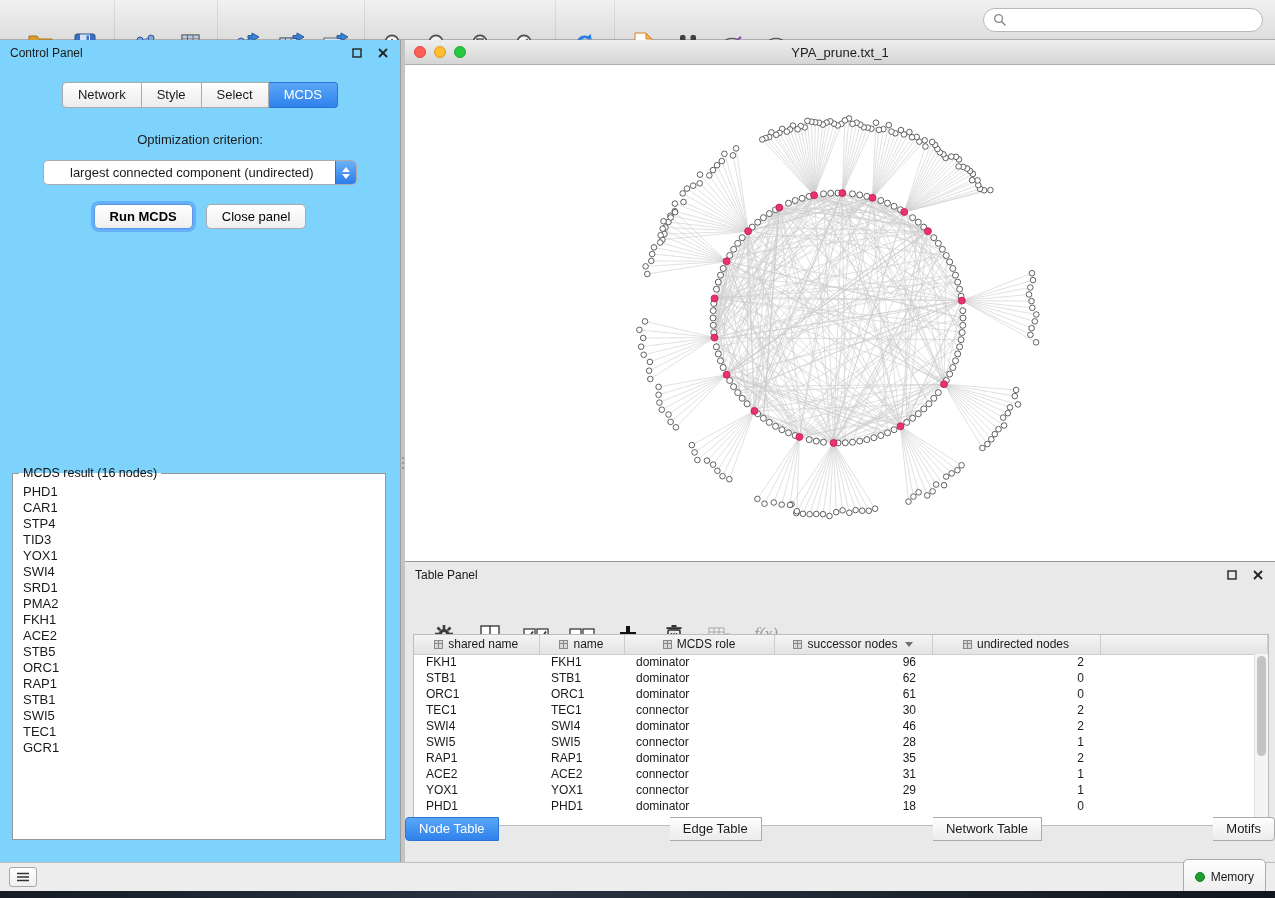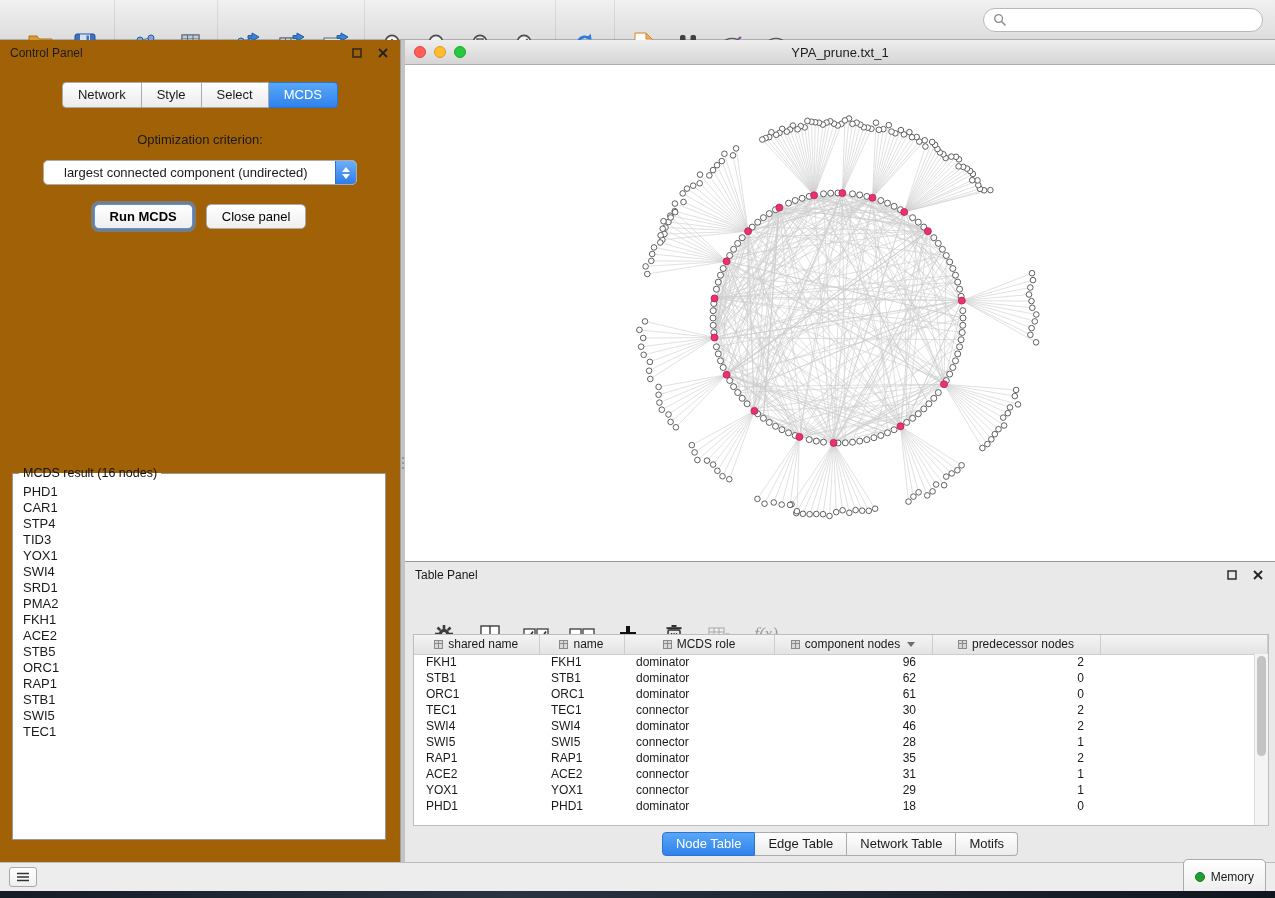--- a/index.html
+++ b/index.html
@@ -16,33 +16,33 @@
   .tbi { width:30px; height:28px; display:flex; align-items:center; justify-content:center; cursor:default;margin-top:48px; }
   .search { margin-left:auto; width:280px; height:24px; background:#fff; border:1px solid #b9b9b9;
     border-radius:12px; display:flex; align-items:center; padding:0 9px; gap:6px; }
   .search input { border:none; outline:none; flex:1; font-size:12px; font-family:"Liberation Sans",sans-serif; background:transparent; }
 
   
   .workspace { position:absolute; top:40px; left:0; right:0; bottom:36px; background:#c4c4c4; }
 
   
   .control-panel { position:absolute; top:0; left:0; width:401px; bottom:0;
-    background:#a16207; border-right:1px solid #9e9e9e; }
+    background:#7dd3fc; border-right:1px solid #9e9e9e; }
   .panel-title-row { height:26px; display:flex; align-items:center; padding:0 10px; font-size:12px; }
   .winbtns { margin-left:auto; display:flex; gap:12px; align-items:center; }
   .winbtn { width:14px; height:14px; display:flex; align-items:center; justify-content:center; cursor:default; }
   .cp-tabs { display:flex; justify-content:center; margin-top:16px; }
   .cp-tab { padding:4px 15px 5px; background:linear-gradient(#fefefe,#ececec);
     border:1px solid #ababab; border-left:none; font-size:13px; cursor:default; }
   .cp-tab:first-child { border-left:1px solid #ababab; border-radius:4px 0 0 4px; }
   .cp-tab:last-child { border-radius:0 4px 4px 0; }
   .cp-tab.active { background:linear-gradient(#59a7f7,#2f82ec); color:#fff; border-color:#2a74d4; }
   .opt-label { text-align:center; margin-top:24px; font-size:13px; }
   .combo { position:relative; margin:13px auto 0; width:314px; height:25px; background:#fff;
-    border:1px solid #ababab; border-radius:5px; display:flex; align-items:center; padding:0 26px 0 20px; font-size:13px; }
+    border:1px solid #ababab; border-radius:5px; display:flex; align-items:center; padding:0 26px 0 26px; font-size:13px; }
   .combo-stepper { position:absolute; right:0; top:0; bottom:0; width:21px;
     background:linear-gradient(#6cb0f9,#2d7de9); border-radius:0 4px 4px 0; border-left:1px solid #2a74d4;
     display:flex; flex-direction:column; align-items:center; justify-content:center; gap:2px; }
   .tri-up { width:0; height:0; border-left:4px solid transparent; border-right:4px solid transparent; border-bottom:5px solid #fff; }
   .tri-dn { width:0; height:0; border-left:4px solid transparent; border-right:4px solid transparent; border-top:5px solid #fff; }
   .btn-row { display:flex; justify-content:center; gap:13px; margin-top:19px; }
   .btn { height:25px; padding:0 15px; background:linear-gradient(#ffffff,#efefef);
     border:1px solid #ababab; border-radius:5px; font-size:13px; font-family:"Liberation Sans",sans-serif; cursor:default; }
   .btn.focused { box-shadow:0 0 0 3px rgba(80,150,245,0.55); border-color:#5a96e8;font-weight:bold; }
   .mcds-fieldset { position:absolute; left:12px; right:14px; top:426px; bottom:22px;
@@ -75,21 +75,21 @@
   table { border-collapse:collapse; width:100%; table-layout:fixed; font-size:12px; }
   thead th { background:linear-gradient(#f4f4f4,#e3e3e3); border:1px solid #cdcdcd; border-top:none;
     height:19px; font-weight:normal; font-size:12px; padding:0 4px; white-space:nowrap; overflow:hidden; }
   thead th:first-child { border-left:none; }
   tbody td { height:16px; padding:0 12px; white-space:nowrap; overflow:hidden; }
   tbody td.num { text-align:right; padding-right:16px; }
   .th-inner { display:flex; align-items:center; justify-content:center; gap:5px; }
   .sort-caret { width:0; height:0; border-left:4px solid transparent; border-right:4px solid transparent; border-top:5px solid #6d6d6d; margin-left:2px; }
   .vscroll { position:absolute; right:0; top:19px; bottom:0; width:14px; background:#f4f4f4; border-left:1px solid #dcdcdc; }
   .vthumb { margin:2px; height:100px; background:#c3c3c3; border-radius:6px; }
-  .tp-tabs { position:absolute; bottom:6px; left:0; right:0; display:flex; justify-content:center; }
+  .tp-tabs { position:absolute; bottom:21px; left:0; right:0; display:flex; justify-content:space-between; }
   .tp-tab { padding:3px 13px 4px; background:linear-gradient(#fefefe,#ececec);
     border:1px solid #ababab; border-left:none; font-size:13px; cursor:default; }
   .tp-tab:first-child { border-left:1px solid #ababab; border-radius:4px 0 0 4px; }
   .tp-tab:last-child { border-radius:0 4px 4px 0; }
   .tp-tab.active { background:linear-gradient(#59a7f7,#2f82ec); color:#fff; border-color:#2a74d4; }
 
   
   .splitter { position:absolute; left:399px; top:410px; width:7px; height:26px;
     display:flex; flex-direction:column; align-items:center; justify-content:center; gap:3px; }
   .splitter i { width:2px; height:2px; background:#8a8a8a; border-radius:50%; }
@@ -330,20 +330,21 @@
             <div class="result-item">SRD1</div>
             <div class="result-item">PMA2</div>
             <div class="result-item">FKH1</div>
             <div class="result-item">ACE2</div>
             <div class="result-item">STB5</div>
             <div class="result-item">ORC1</div>
             <div class="result-item">RAP1</div>
             <div class="result-item">STB1</div>
             <div class="result-item">SWI5</div>
             <div class="result-item">TEC1</div>
+            <div class="result-item">GCR1</div>
           </div>
       </fieldset>
     </div>
 
     <div class="splitter">
         <i></i>
         <i></i>
         <i></i>
       </div>
 
@@ -1246,32 +1247,32 @@
                   <span>MCDS role</span>
                 </span>
               </th>
               <th>
                 <span class="th-inner">
                   <svg width="9" height="9" viewBox="0 0 9 9">
                       <rect x="0.5" y="0.5" width="8" height="8" fill="#d8d8d8" stroke="#8a8a8a"></rect>
                       <line x1="0.5" y1="3.5" x2="8.5" y2="3.5" stroke="#8a8a8a"></line>
                       <line x1="4.5" y1="0.5" x2="4.5" y2="8.5" stroke="#8a8a8a"></line>
                     </svg>
-                  <span>component nodes</span>
+                  <span>successor nodes</span>
                   <span class="sort-caret"></span>
                 </span>
               </th>
               <th>
                 <span class="th-inner">
                   <svg width="9" height="9" viewBox="0 0 9 9">
                       <rect x="0.5" y="0.5" width="8" height="8" fill="#d8d8d8" stroke="#8a8a8a"></rect>
                       <line x1="0.5" y1="3.5" x2="8.5" y2="3.5" stroke="#8a8a8a"></line>
                       <line x1="4.5" y1="0.5" x2="4.5" y2="8.5" stroke="#8a8a8a"></line>
                     </svg>
-                  <span>predecessor nodes</span>
+                  <span>undirected nodes</span>
                 </span>
               </th>
               <th></th>
             </tr>
           </thead>
           <tbody>
               <tr>
                 <td>FKH1</td>
                 <td>FKH1</td>
                 <td>dominator</td>

